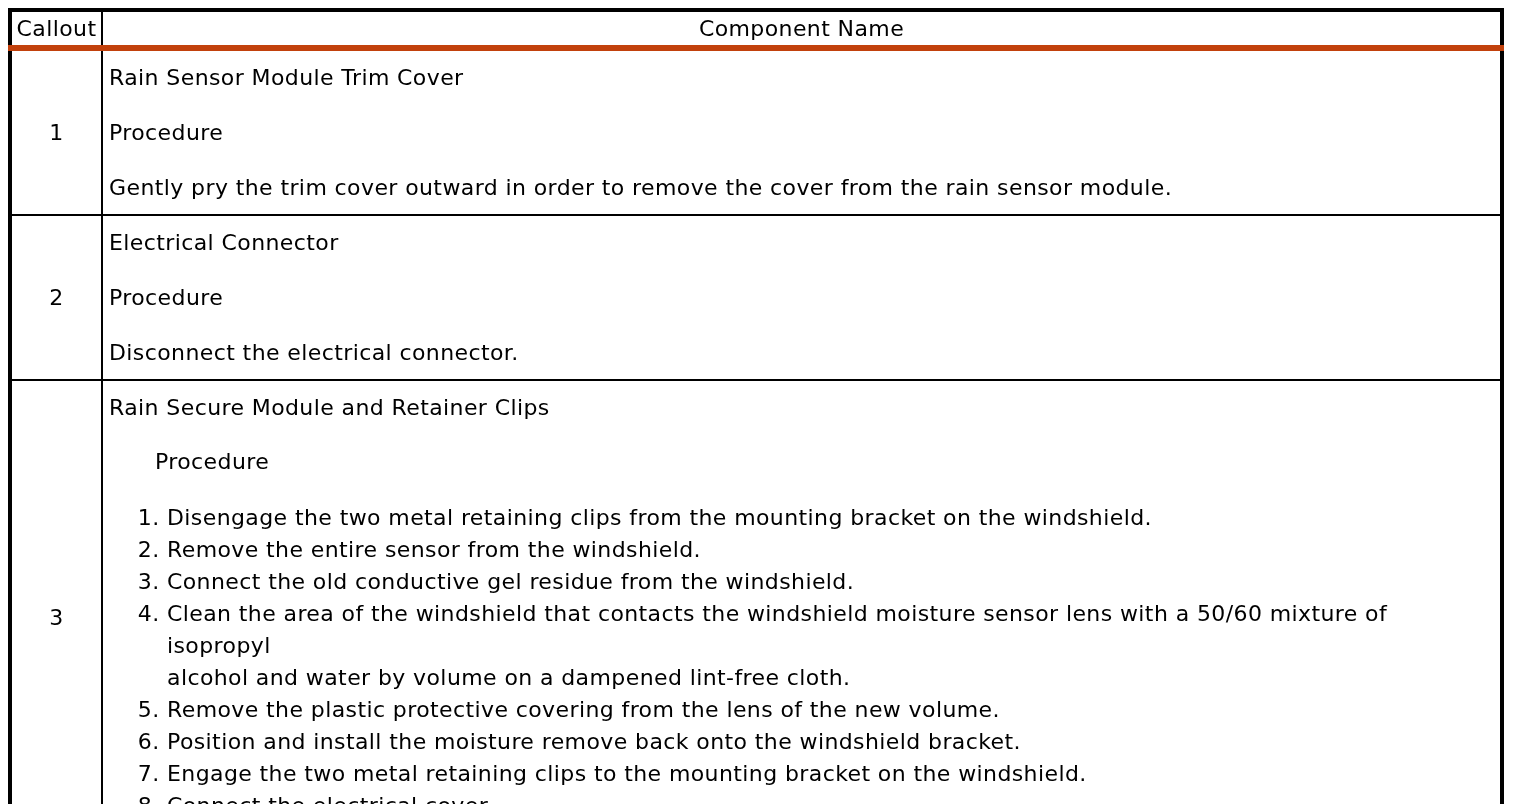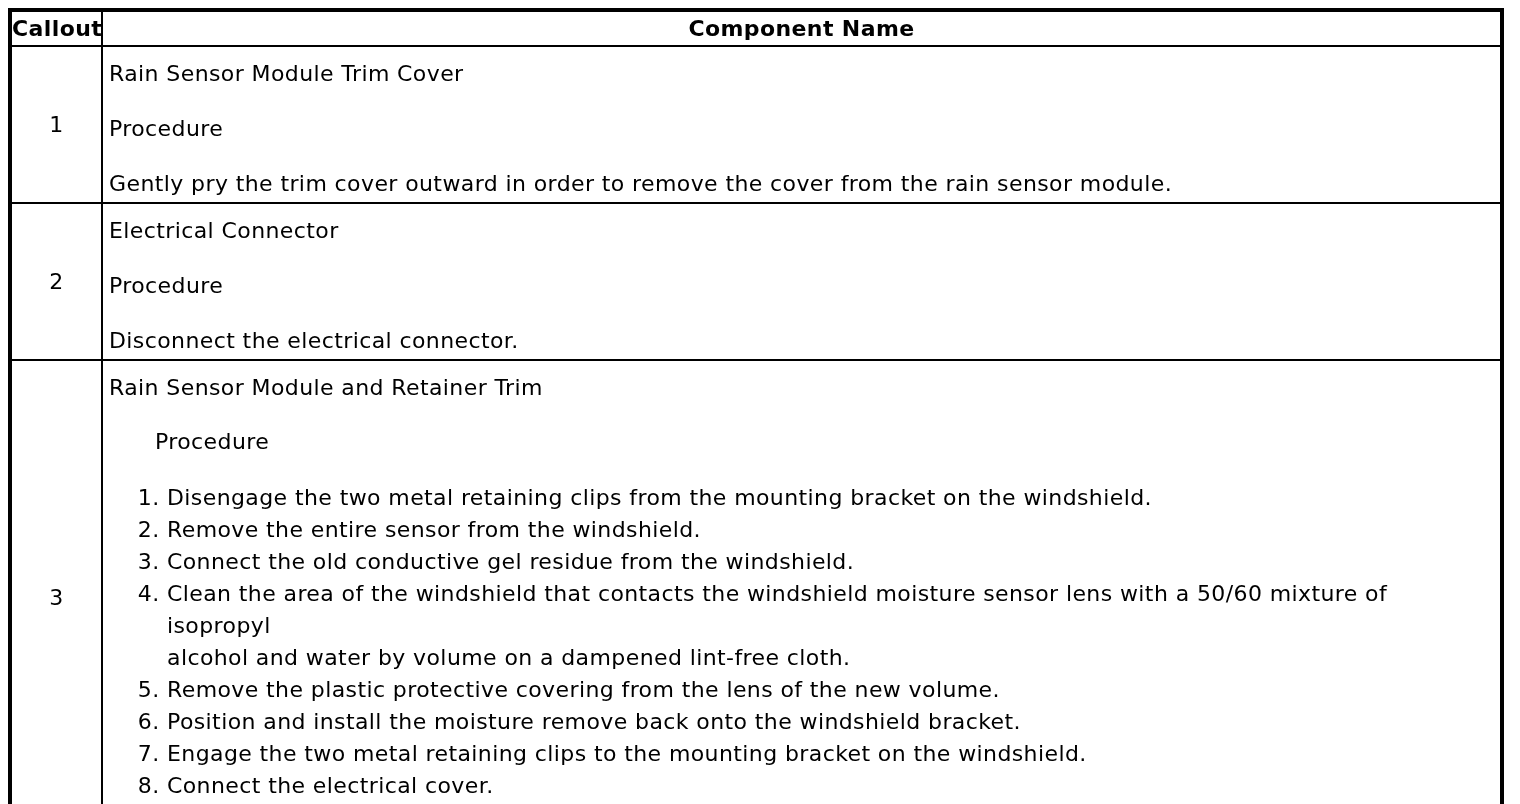--- a/index.html
+++ b/index.html
@@ -21,43 +21,43 @@
     table-layout: fixed;
     width: 1496px;
     margin: 8px;
     border: 4px solid #000;
     background: #fff;
   }
   col.callout-col { width: 92px; }
   th, td { border: 2px solid #000; }
   thead th {
     height: 33px;
-    border-bottom: 1px solid #c2410c;
-    font-weight: bold;
+    border-bottom: 6px solid #c2410c;
+    font-weight: normal;
     text-align: center;
     padding: 0;
     vertical-align: middle;
   }
   td.callout-cell {
     text-align: center;
     vertical-align: middle;
     padding: 0;
   }
   td.content-cell {
     vertical-align: top;
     padding: 13px 4px 0 6px;
   }
   tr.row-a { height: 148px; }
   tr.row-b { height: 151px; }
   tr.row-c { height: 438px; }
   .content-cell p {
     margin: 0 0 27px 0;
     line-height: 28px;
   }
-  .content-cell p:last-child { margin-bottom: 4px; }
+  .content-cell p:last-child { margin-bottom: 12px; }
   p.procedure-label { font-weight: normal; }
   tr.row-c p.component-title { margin-bottom: 26px; }
   tr.row-c p.procedure-label {
     margin-left: 46px;
     margin-bottom: 26px;
   }
   ol.procedure-steps {
     margin: 0;
     padding-left: 58px;
   }
@@ -93,21 +93,21 @@
       <td class="callout-cell">2</td>
       <td class="content-cell">
         <p class="component-title">Electrical Connector</p>
         <p class="procedure-label">Procedure</p>
         <p class="procedure-text">Disconnect the electrical connector.</p>
       </td>
     </tr>
     <tr class="row-c">
       <td class="callout-cell">3</td>
       <td class="content-cell">
-        <p class="component-title">Rain Sensor Module and Retainer Trim</p>
+        <p class="component-title">Rain Secure Module and Retainer Clips</p>
         <p class="procedure-label">Procedure</p>
         <ol class="procedure-steps">
             <li>Disengage the two metal retaining clips from the mounting bracket on the windshield.</li>
             <li>Remove the entire sensor from the windshield.</li>
             <li>Connect the old conductive gel residue from the windshield.</li>
             <li>Clean the area of the windshield that contacts the windshield moisture sensor lens with a 50/60 mixture of isopropyl
 alcohol and water by volume on a dampened lint-free cloth.</li>
             <li>Remove the plastic protective covering from the lens of the new volume.</li>
             <li>Position and install the moisture remove back onto the windshield bracket.</li>
             <li>Engage the two metal retaining clips to the mounting bracket on the windshield.</li>

